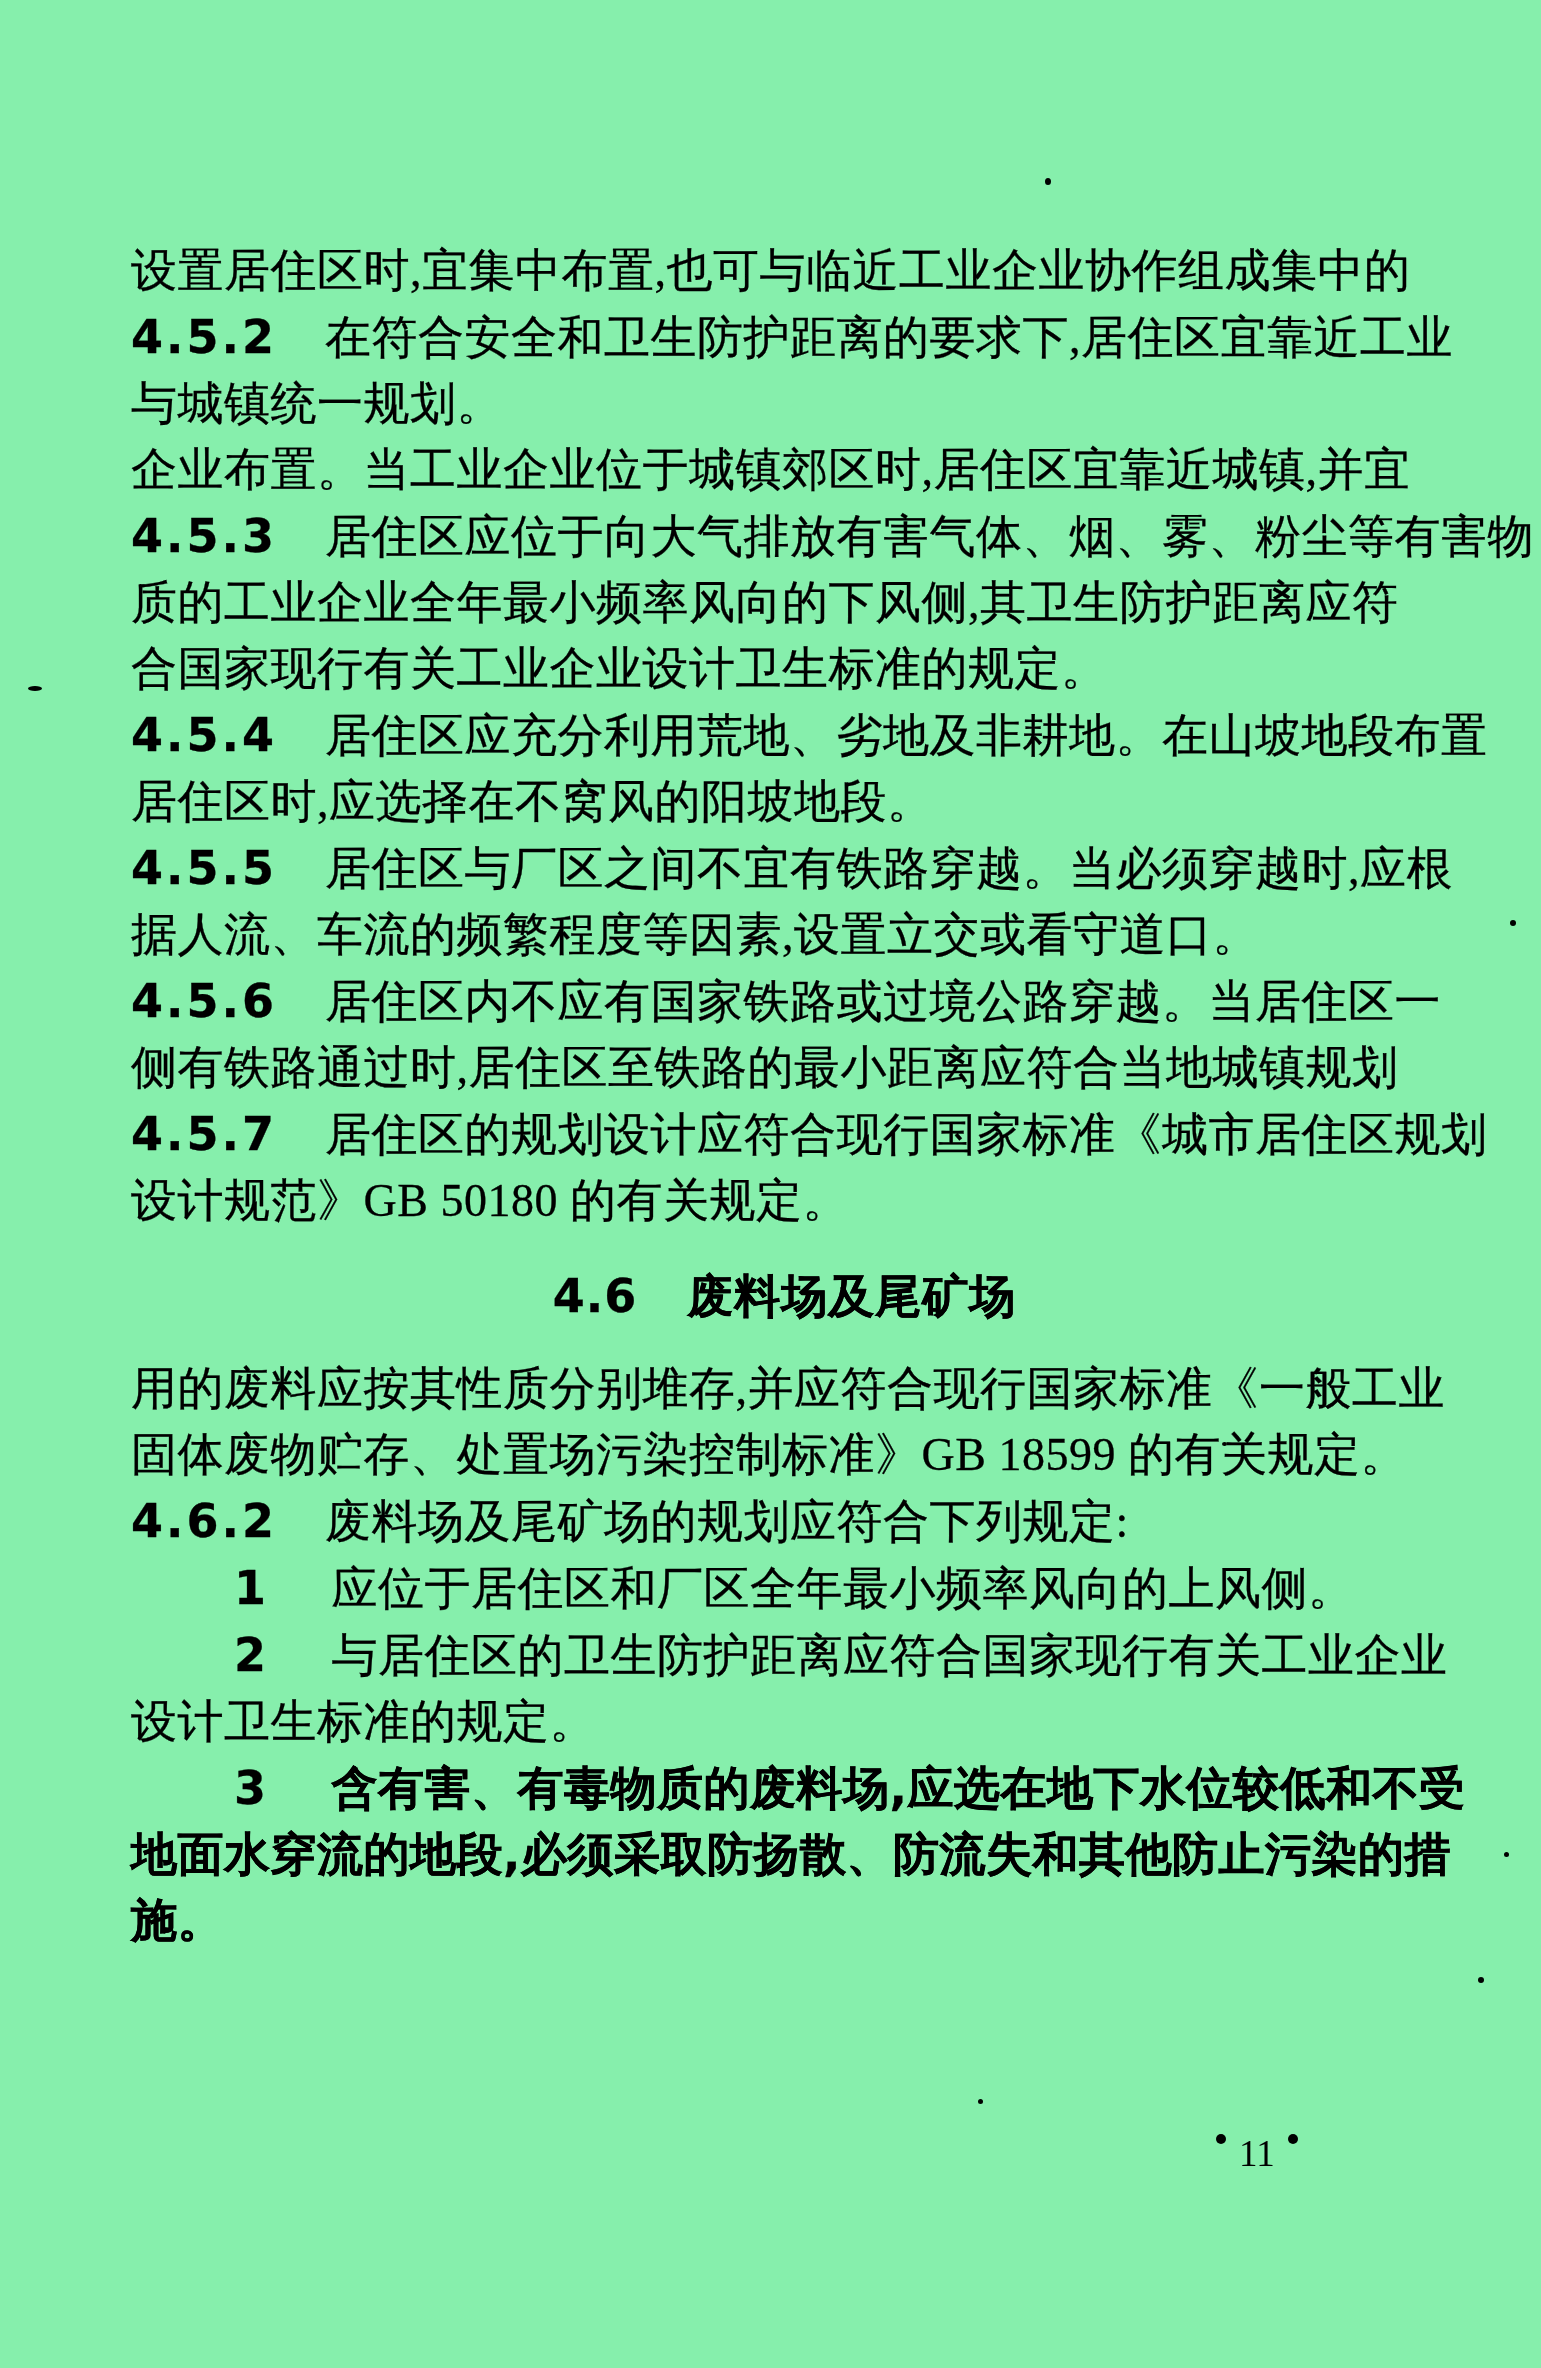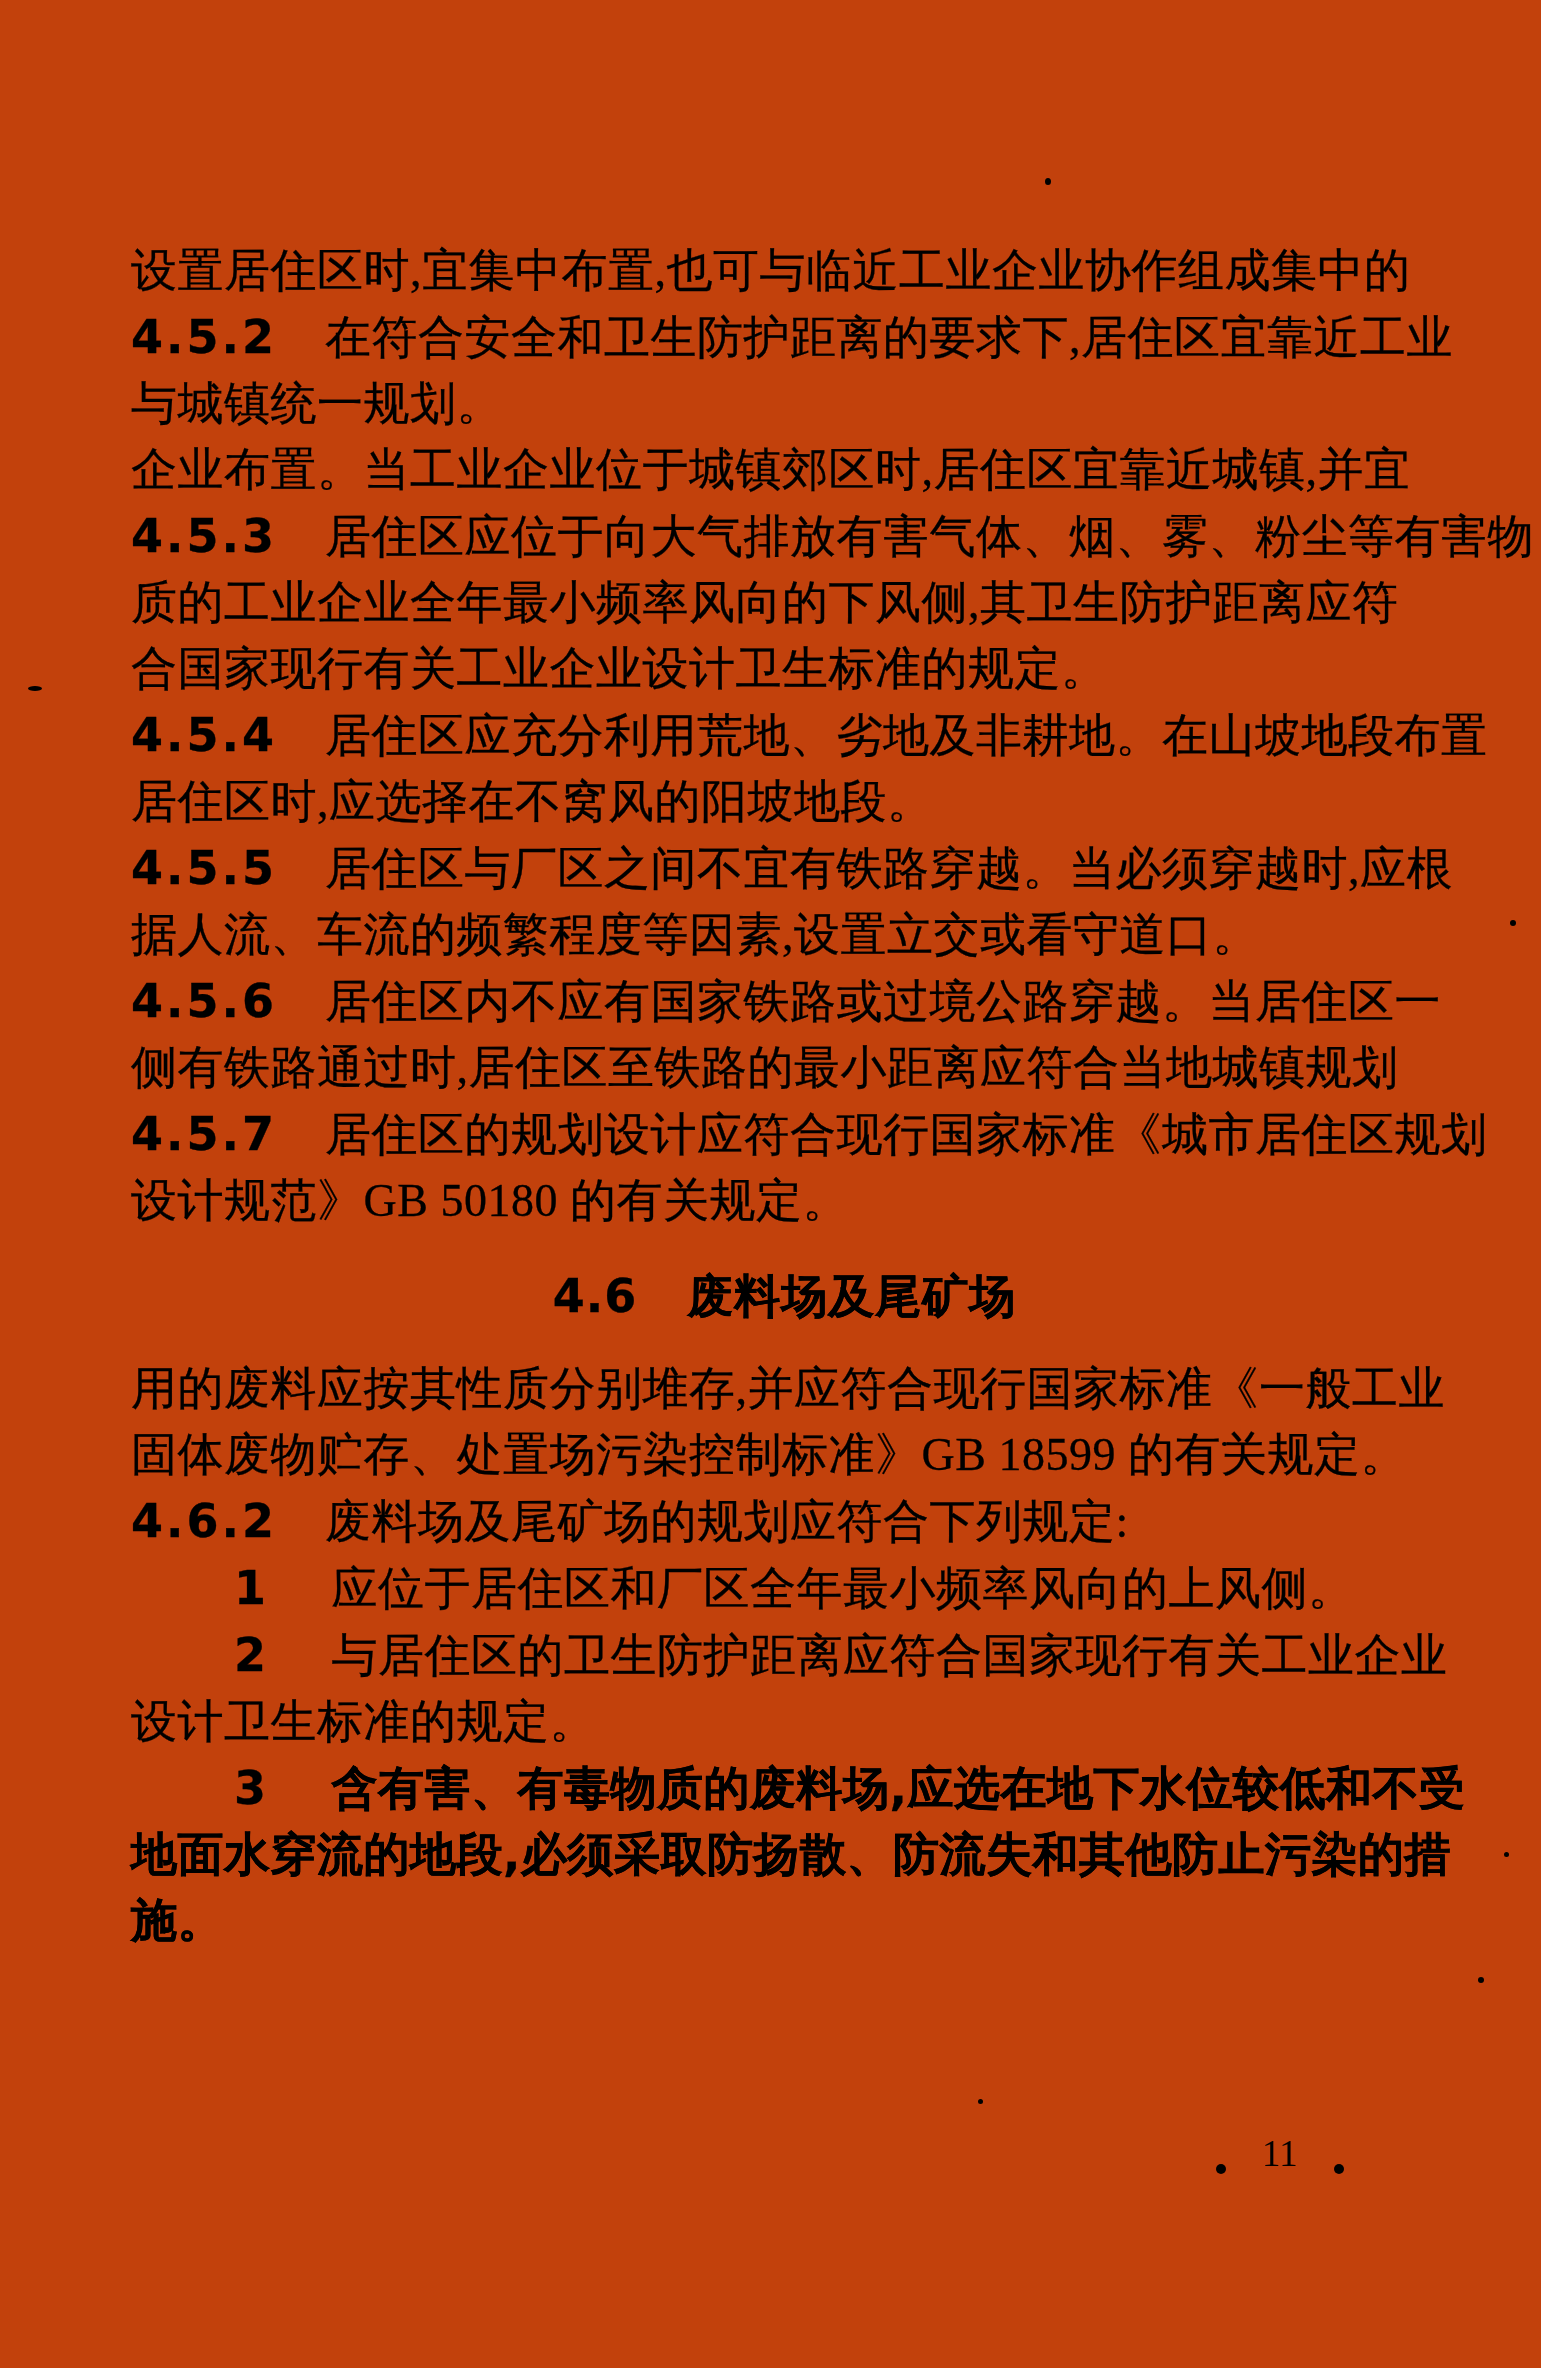--- a/index.html
+++ b/index.html
@@ -1,21 +1,21 @@
 <!DOCTYPE html>
 <html><head>
 <meta charset="utf-8">
 <title>Scanned Standard Page</title>
 <style>
   html,body{margin:0;padding:0;background:#ffffff;}
   .page{
     position:relative;
     width:1541px;
     height:2368px;
-    background:#c2410c;
+    background:#86efac;
     color:#000;
     overflow:hidden;
     font-family:"Liberation Serif","DejaVu Serif",serif;
   }
   .doc{
     position:absolute;
     left:131px;
     top:238px;
     width:1295px;
     font-size:46px;
@@ -56,22 +56,22 @@
   }
   .bold-line{
     font-weight:bold;
     font-family:"DejaVu Sans","Liberation Sans",sans-serif;
   }
   .footer{
     position:absolute;
     left:1216px;
     top:2134px;
     display:flex;
-    align-items:flex-end;
-    gap:36px;
+    align-items:flex-start;
+    gap:13px;
     font-size:37px;
     line-height:40px;
     font-family:"Liberation Serif","DejaVu Serif",serif;
   }
   .footer .dot{
     width:10px;
     height:10px;
     background:#000;
     border-radius:50%;
     display:inline-block;

